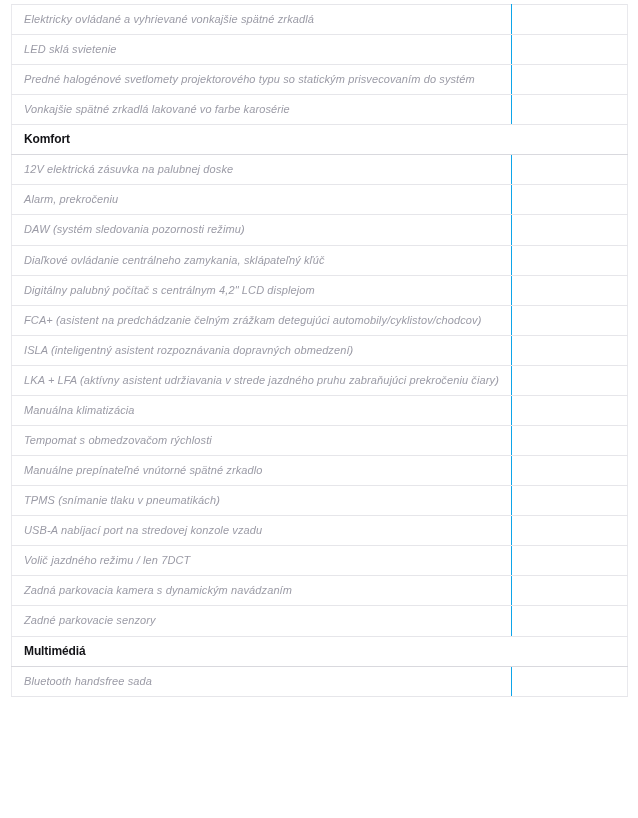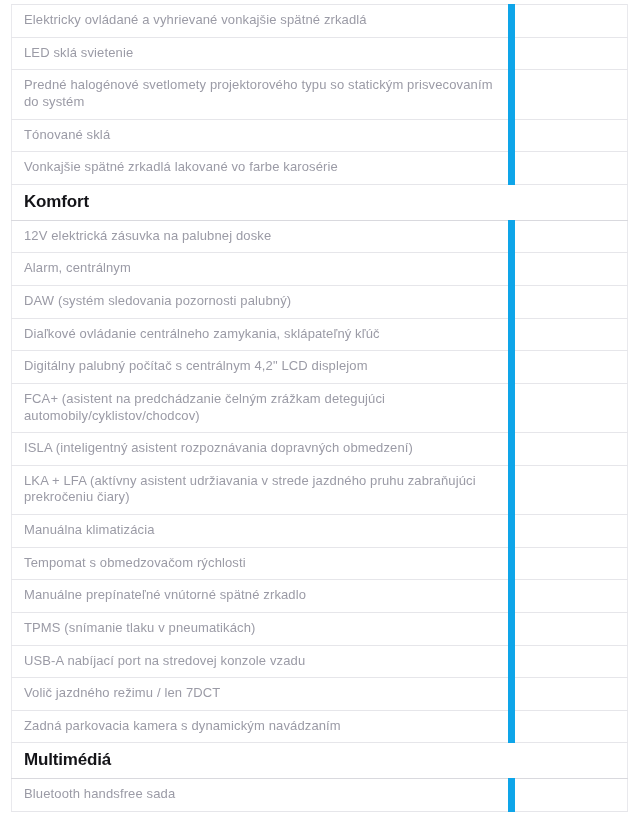--- a/index.html
+++ b/index.html
@@ -33,41 +33,42 @@
 
   .equipment-table td {
     border-top: 1px solid #e6e6ea;
     border-bottom: 1px solid #e6e6ea;
     padding: 0;
     vertical-align: middle;
   }
 
   td.cell-name {
     border-left: 1px solid #e9e9ed;
-    border-right: 7px solid #0ea5e9;
+    border-right: 1px solid #0ea5e9;
     padding: 7px 12px 8px 12px;
-    font-size: 13px;
+    font-size: 11px;
     line-height: 1.28;
     color: #9b9ba6;
     letter-spacing: 0.01em;
     height: 14px;
+    font-style: italic;
   }
 
   td.cell-value {
     border-right: 1px solid #e9e9ed;
     padding: 7px 10px 8px 10px;
   }
 
   tr.section-row td.section-cell {
     border-left: 1px solid #e9e9ed;
     border-right: 1px solid #e9e9ed;
     border-top: 1px solid #d9d9de;
     border-bottom: 1px solid #d9d9de;
     padding: 7px 12px 8px 12px;
-    font-size: 17px;
+    font-size: 12px;
     font-weight: bold;
     color: #141418;
     letter-spacing: -0.01em;
   }
 
   .value-text {
     display: block;
     font-size: 11.6px;
     line-height: 1.28;
     color: #9b9ba6;
@@ -95,48 +96,42 @@
           <span class="value-text"></span>
         </td>
       </tr>
       <tr class="item-row">
         <td class="cell-name">Predné halogénové svetlomety projektorového typu so statickým prisvecovaním do systém</td>
         <td class="cell-value">
           <span class="value-text"></span>
         </td>
       </tr>
       <tr class="item-row">
-        <td class="cell-name">Tónované sklá</td>
-        <td class="cell-value">
-          <span class="value-text"></span>
-        </td>
-      </tr>
-      <tr class="item-row">
         <td class="cell-name">Vonkajšie spätné zrkadlá lakované vo farbe karosérie</td>
         <td class="cell-value">
           <span class="value-text"></span>
         </td>
       </tr>
       <tr class="section-row">
         <td class="section-cell" colspan="2">Komfort</td>
       </tr>
       <tr class="item-row">
         <td class="cell-name">12V elektrická zásuvka na palubnej doske</td>
         <td class="cell-value">
           <span class="value-text"></span>
         </td>
       </tr>
       <tr class="item-row">
-        <td class="cell-name">Alarm, centrálnym</td>
-        <td class="cell-value">
-          <span class="value-text"></span>
-        </td>
-      </tr>
-      <tr class="item-row">
-        <td class="cell-name">DAW (systém sledovania pozornosti palubný)</td>
+        <td class="cell-name">Alarm, prekročeniu</td>
+        <td class="cell-value">
+          <span class="value-text"></span>
+        </td>
+      </tr>
+      <tr class="item-row">
+        <td class="cell-name">DAW (systém sledovania pozornosti režimu)</td>
         <td class="cell-value">
           <span class="value-text"></span>
         </td>
       </tr>
       <tr class="item-row">
         <td class="cell-name">Diaľkové ovládanie centrálneho zamykania, sklápateľný kľúč</td>
         <td class="cell-value">
           <span class="value-text"></span>
         </td>
       </tr>
@@ -195,20 +190,26 @@
         </td>
       </tr>
       <tr class="item-row">
         <td class="cell-name">Volič jazdného režimu / len 7DCT</td>
         <td class="cell-value">
           <span class="value-text"></span>
         </td>
       </tr>
       <tr class="item-row">
         <td class="cell-name">Zadná parkovacia kamera s dynamickým navádzaním</td>
+        <td class="cell-value">
+          <span class="value-text"></span>
+        </td>
+      </tr>
+      <tr class="item-row">
+        <td class="cell-name">Zadné parkovacie senzory</td>
         <td class="cell-value">
           <span class="value-text"></span>
         </td>
       </tr>
       <tr class="section-row">
         <td class="section-cell" colspan="2">Multimédiá</td>
       </tr>
       <tr class="item-row">
         <td class="cell-name">Bluetooth handsfree sada</td>
         <td class="cell-value">

